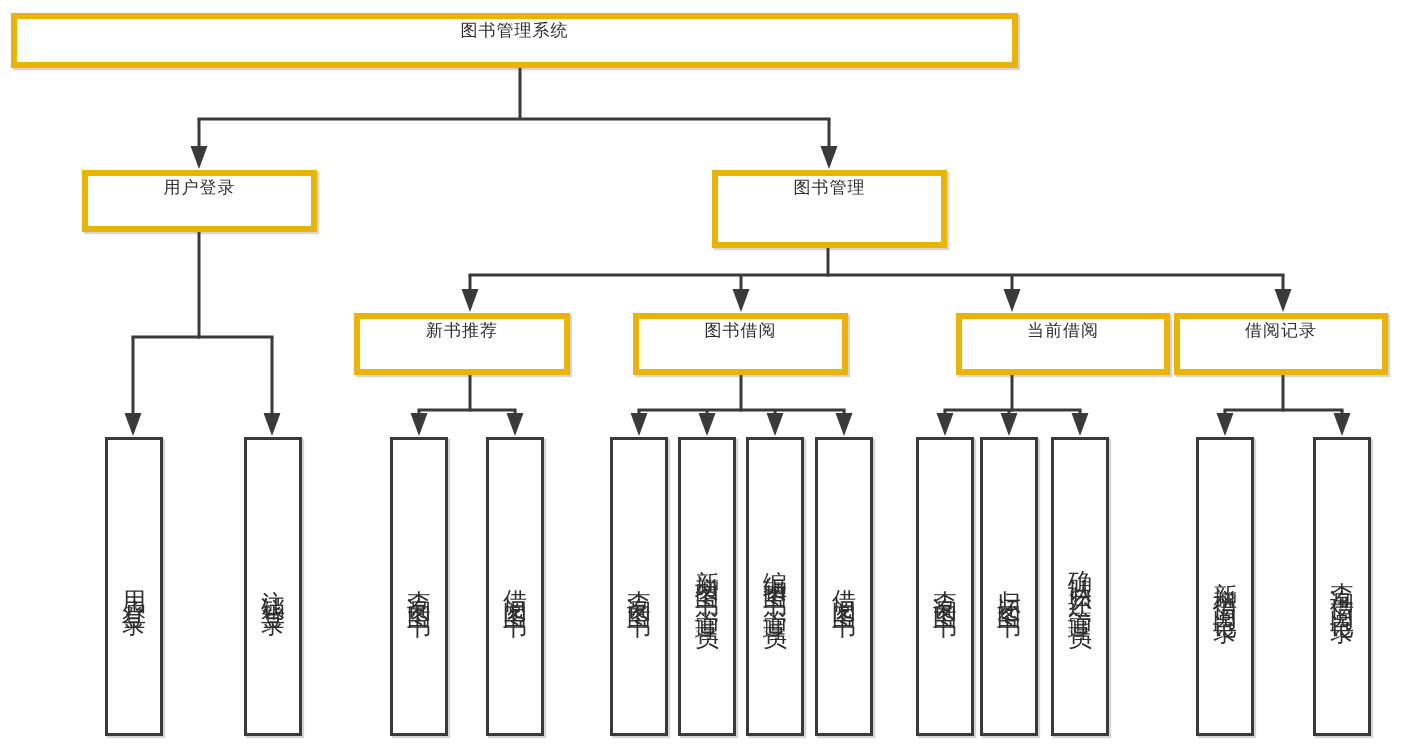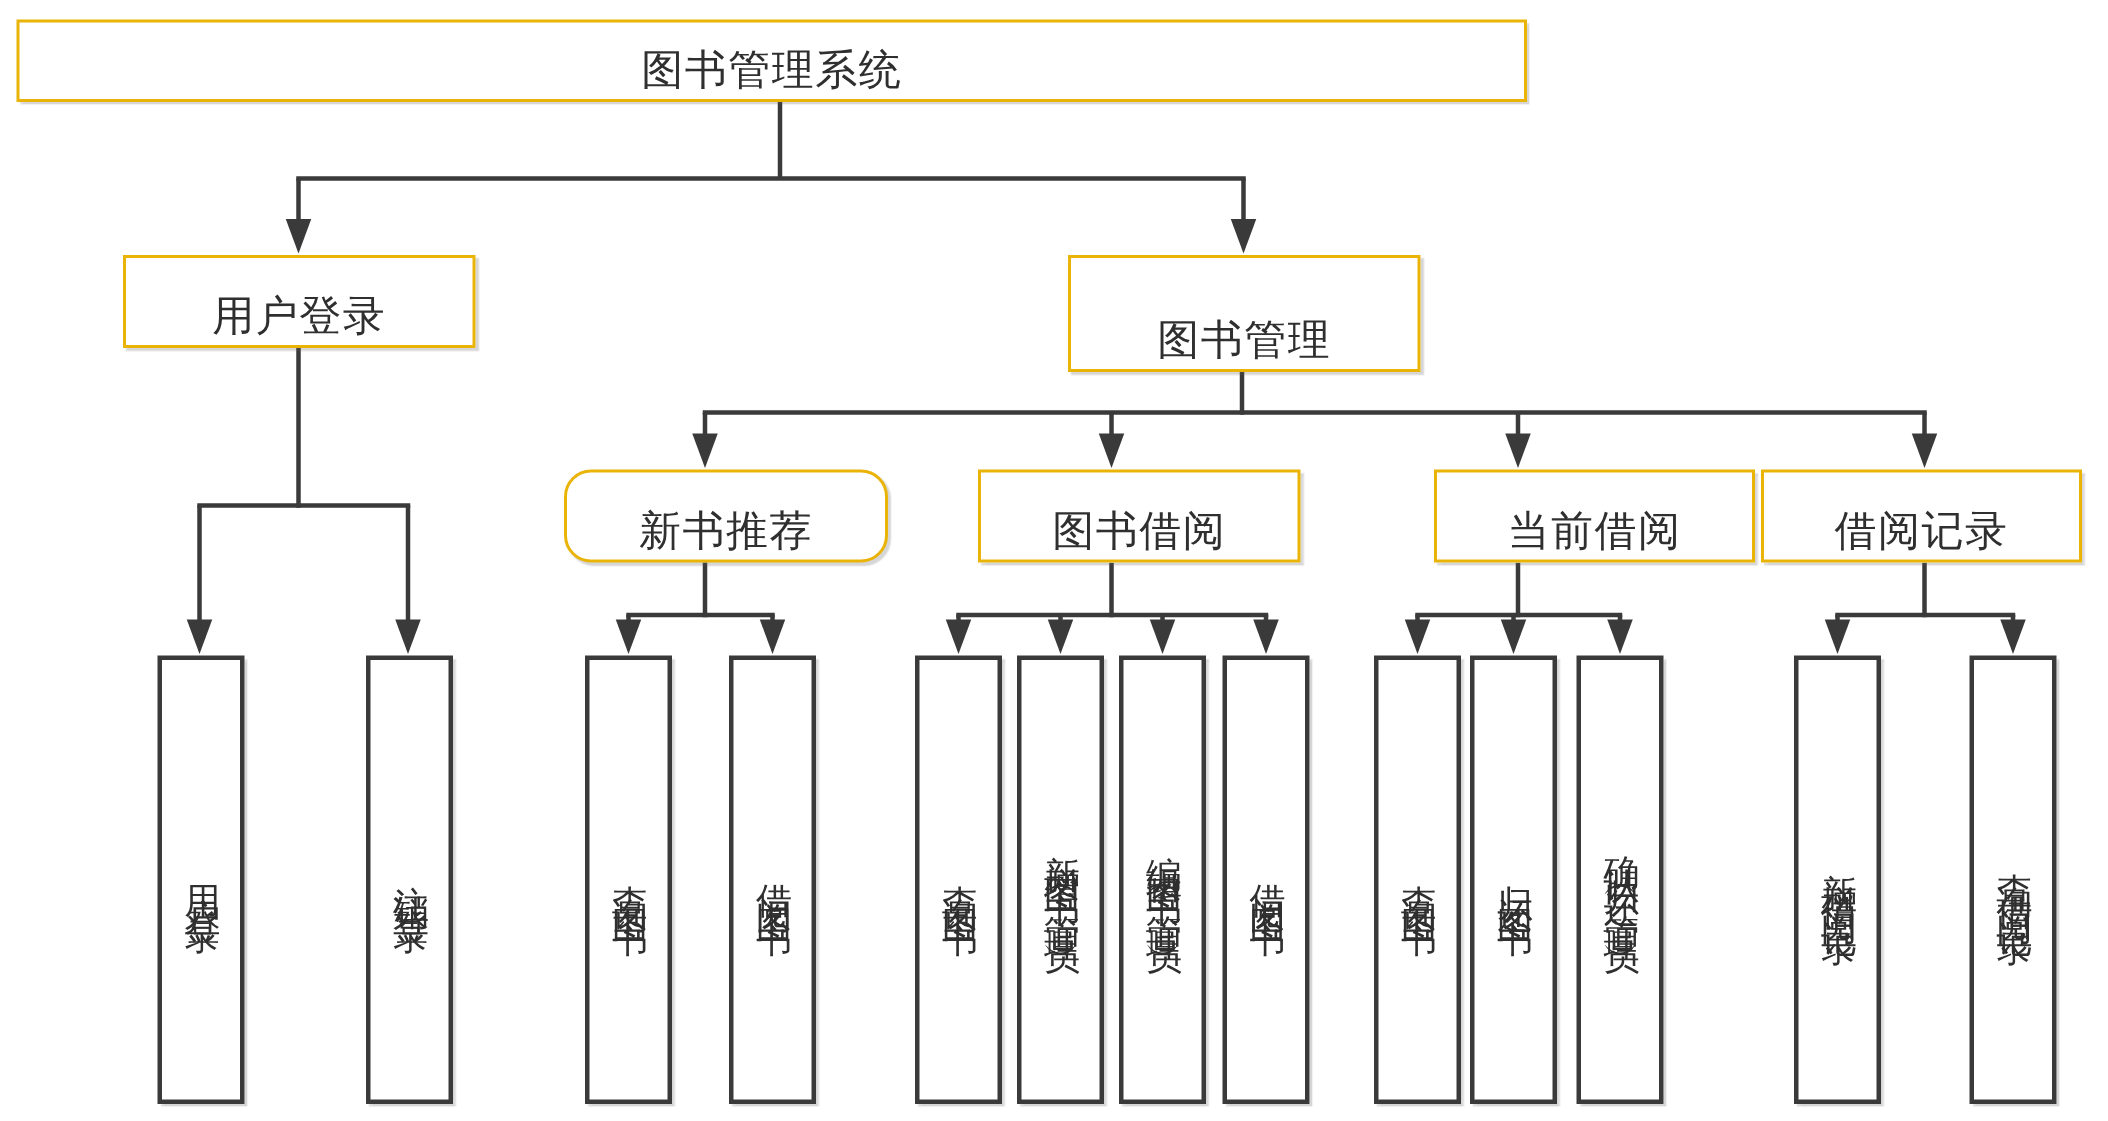--- a/index.html
+++ b/index.html
@@ -13,26 +13,26 @@
     color: #2f2f2f;
   }
   #wires { position: absolute; left: 0; top: 0; z-index: 1; }
   #wires path { stroke: #3a3a3a; stroke-width: 3; fill: none; }
   #wires polygon { fill: #3a3a3a; stroke: none; }
 
   .hbox {
     position: absolute;
     z-index: 2;
     box-sizing: border-box;
-    border: 2px solid #eab308;
+    border: 6px solid #eab308;
     background: #ffffff;
     display: flex;
-    align-items: flex-end;
+    align-items: flex-start;
     justify-content: center;
-    font-size: 28px;
+    font-size: 17px;
     letter-spacing: 1px;
     box-shadow: 2px 2px 1px rgba(90,90,90,0.25);
   }
   .leaf {
     position: absolute;
     z-index: 2;
     top: 437px;
     width: 58px;
     height: 299px;
     box-sizing: border-box;
@@ -146,24 +146,24 @@
     <span>图书管理系统</span>
   </div>
 
   <div class="hbox" style="left:82px; top:170px; width:235px; height:62px;">
     <span>用户登录</span>
   </div>
   <div class="hbox" style="left:712px; top:170px; width:235px; height:78px;">
     <span>图书管理</span>
   </div>
 
-  <div class="hbox" style="left:376px; top:313px; width:216px; height:62px;border-radius:18px;">
+  <div class="hbox" style="left:354px; top:313px; width:216px; height:62px;">
     <span>新书推荐</span>
   </div>
-  <div class="hbox" style="left:633px; top:313px; width:215px; height:62px;margin-left:19px;">
+  <div class="hbox" style="left:633px; top:313px; width:215px; height:62px;">
     <span>图书借阅</span>
   </div>
   <div class="hbox" style="left:956px; top:313px; width:214px; height:62px;">
     <span>当前借阅</span>
   </div>
   <div class="hbox" style="left:1174px; top:313px; width:214px; height:62px;">
     <span>借阅记录</span>
   </div>
 
   <div class="leaf" style="left:105px;">

